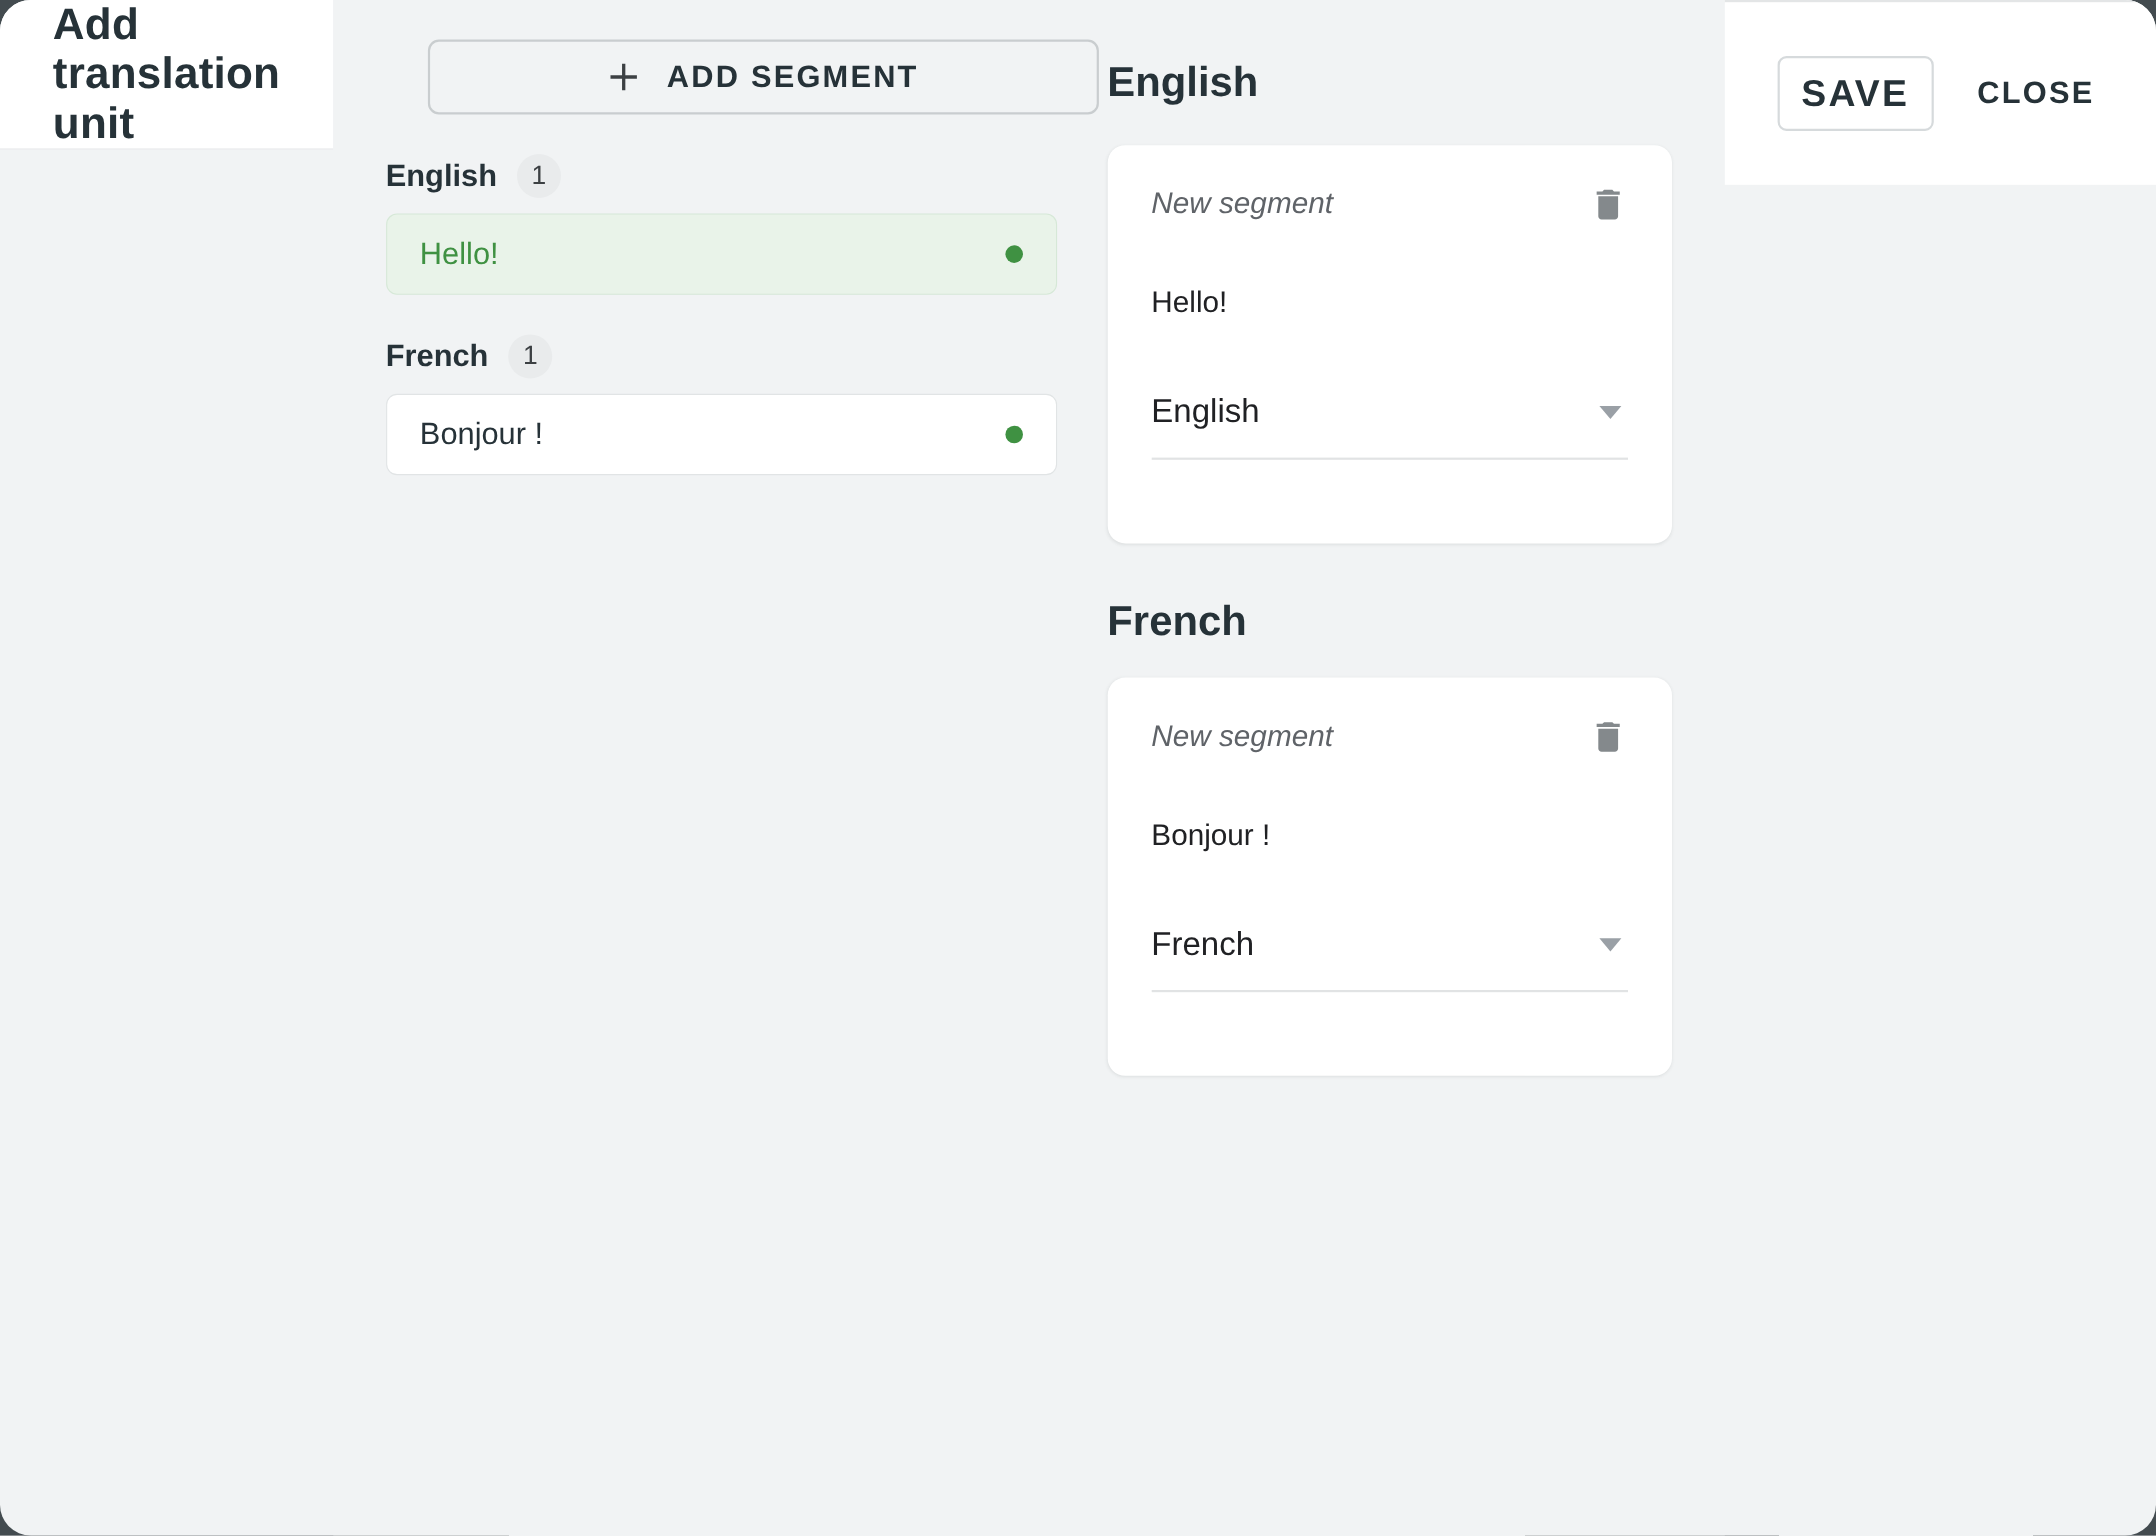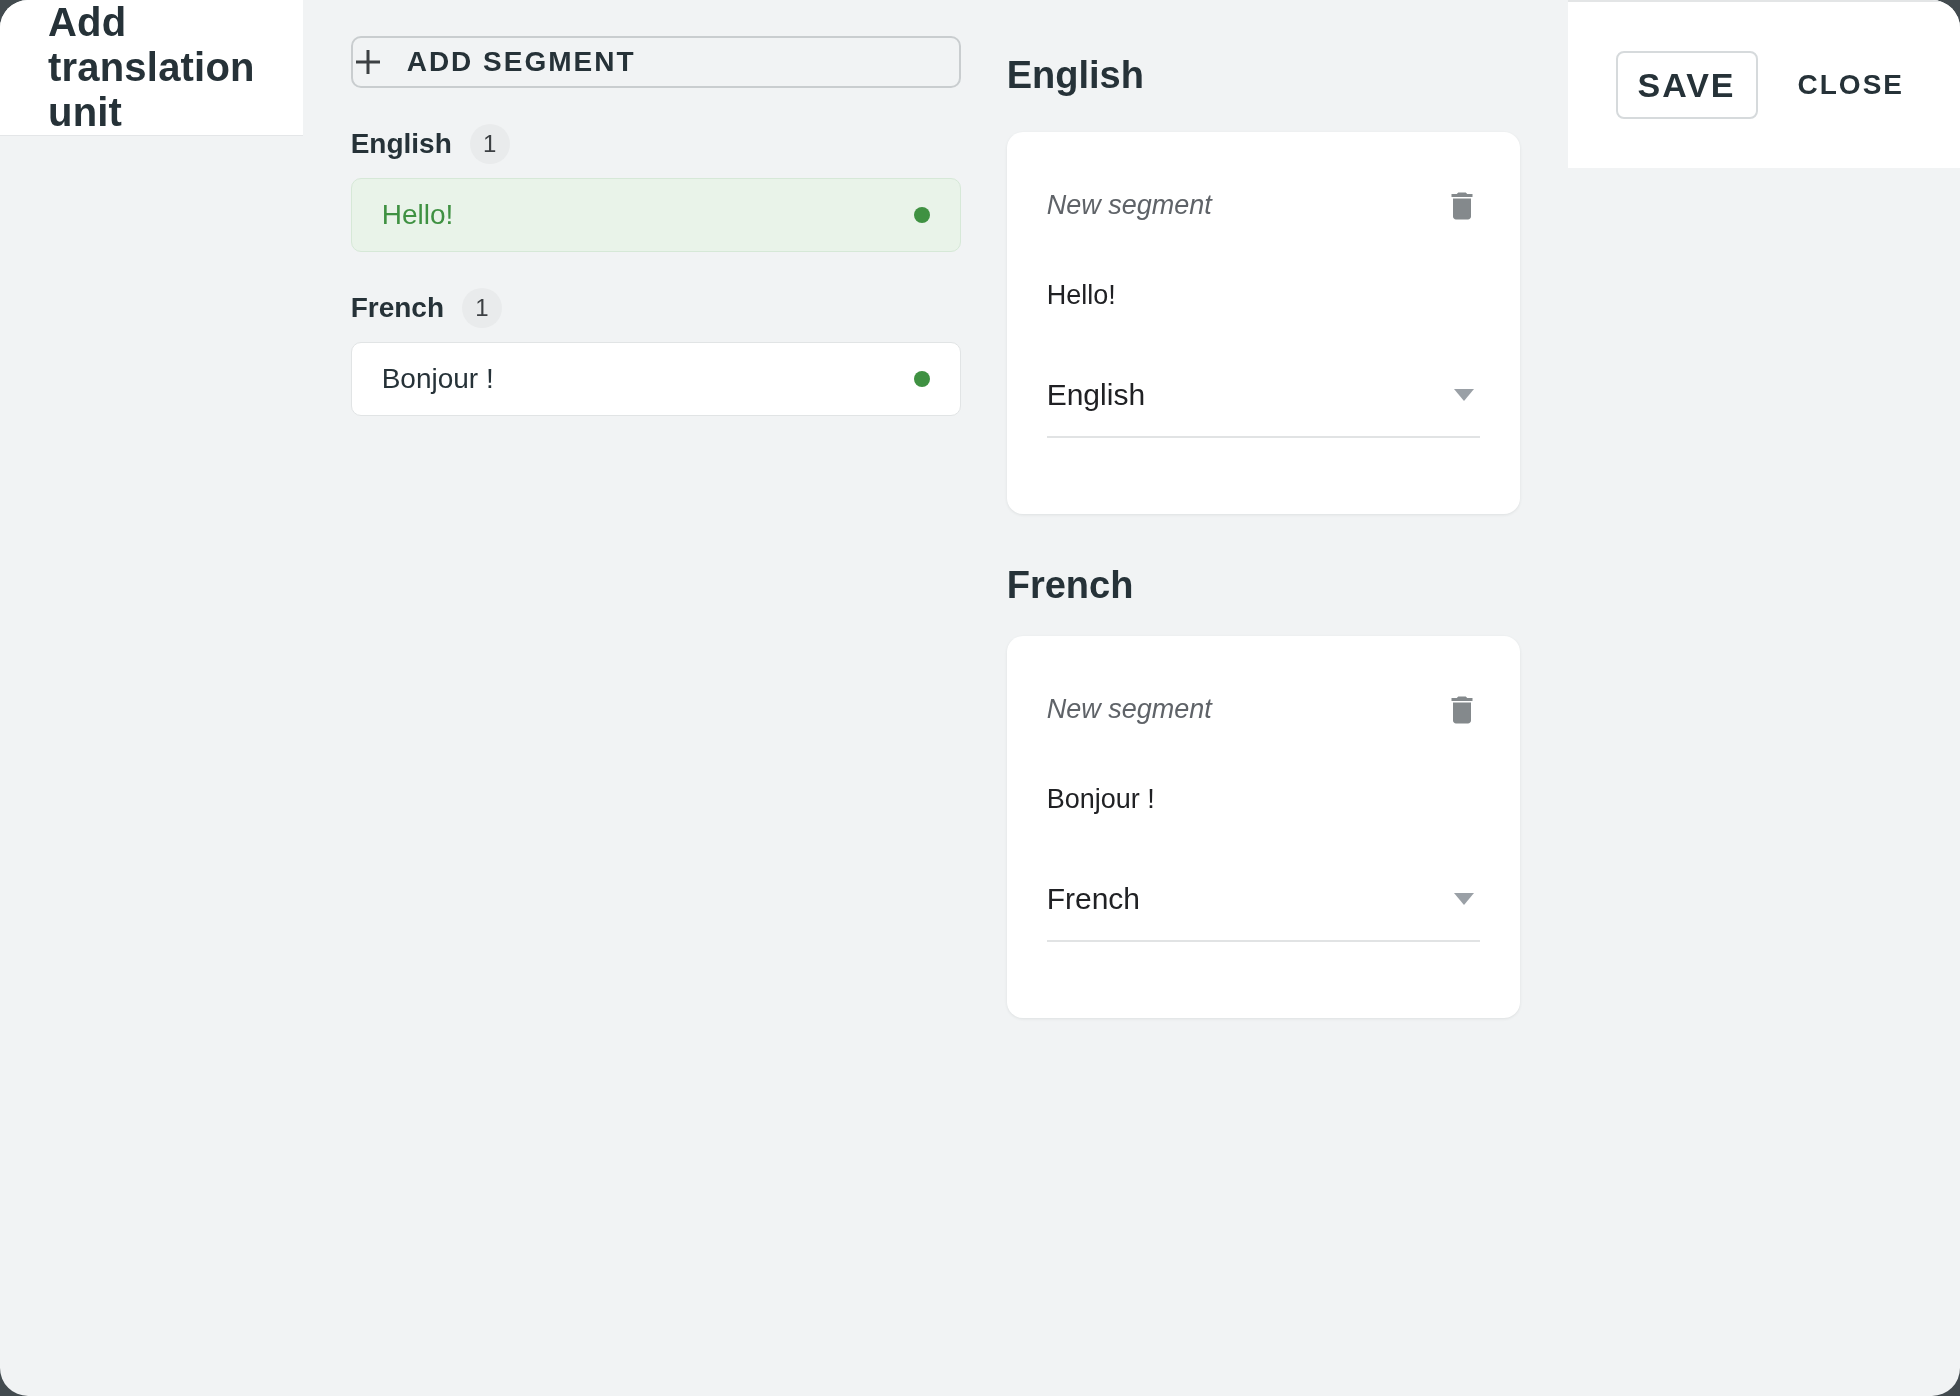--- a/index.html
+++ b/index.html
@@ -51,26 +51,26 @@
     background:var(--body-bg);
     padding:36px 48px 0 48px;
     display:flex;align-items:flex-start;
     overflow:hidden;
   }
   .left-col{width:610px;flex:0 0 610px;}
   .right-col{flex:1 1 auto;margin-left:46px;min-width:0;}
 
   
   .add-segment-btn{
-    width:100%;height:52px;
+    width:100%;height:68px;
     border:2px solid var(--button-border);
     border-radius:10px;
     background:transparent;
-    display:flex;align-items:center;justify-content:flex-start;
-    gap:24px;cursor:pointer;
+    display:flex;align-items:center;justify-content:center;
+    gap:24px;cursor:pointer;margin-left:38px;
   }
   .add-segment-btn .plus{width:30px;height:30px;display:block;}
   .add-segment-label{
     font-size:28px;font-weight:600;letter-spacing:2px;color:var(--title-text);
   }
 
   
   .lang-row{margin-top:36px;display:flex;align-items:center;gap:18px;height:40px;}
   .lang-label{font-size:28px;font-weight:700;color:var(--title-text);}
   .count-badge{
@@ -100,21 +100,21 @@
   
   .section-heading{
     font-size:38px;font-weight:600;color:var(--title-text);
     margin-top:16px;margin-bottom:34px;line-height:46px;
   }
   .section + .section .section-heading{margin-top:48px;margin-bottom:28px;}
   .segment-card{
     background:var(--surface);
     border-radius:16px;
     box-shadow:0 1px 3px rgba(60,64,67,.10);
-    padding:54px 40px 76px 40px;
+    padding:34px 40px 76px 40px;
   }
   .card-row1{display:flex;align-items:flex-start;justify-content:space-between;}
   .new-segment-label{font-size:27px;font-style:italic;color:var(--muted-text);padding-top:4px;}
   .delete-btn{
     background:none;border:none;cursor:pointer;
     width:44px;height:44px;display:flex;align-items:center;justify-content:center;
     margin:-2px -4px 0 0;
   }
   .delete-btn svg{width:36px;height:36px;fill:var(--icon-gray);}
   .segment-text{margin-top:52px;font-size:27px;color:var(--body-text);min-height:36px;cursor:text;}

